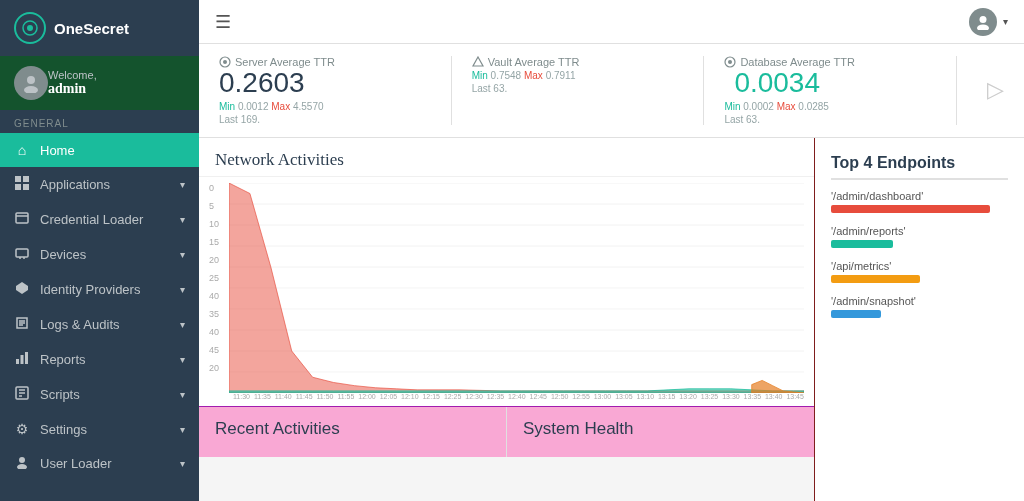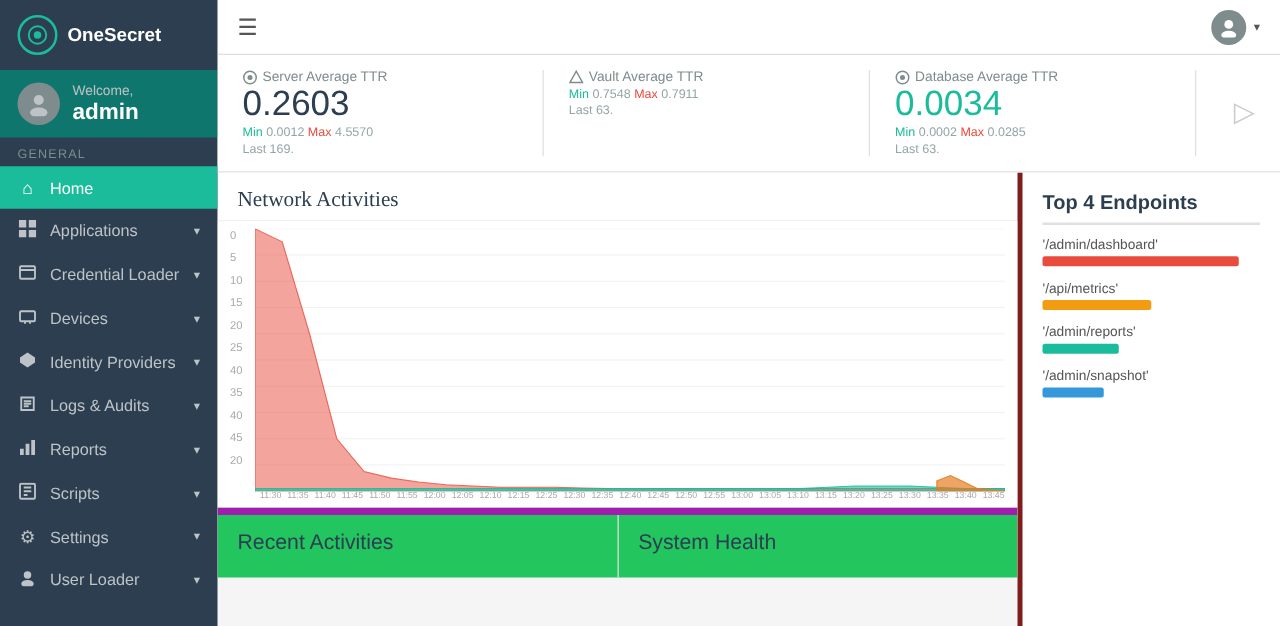--- a/index.html
+++ b/index.html
@@ -1,20 +1,20 @@
 <!DOCTYPE html>
 <html><head>
   <meta charset="utf-8">
   <style>
     * { margin: 0; padding: 0; box-sizing: border-box; }
     body { font-family: 'Segoe UI', Arial, sans-serif; display: flex; height: 501px; overflow: hidden; background: #f5f5f5; }
 
     
     .sidebar {
-      width: 174px;
+      width: 199px;
       background: #2c3e50;
       color: #fff;
       display: flex;
       flex-direction: column;
       flex-shrink: 0;
       height: 501px;
       overflow: hidden;
     }
     .sidebar-logo {
       display: flex;
@@ -25,33 +25,33 @@
     }
     .logo-circle {
       width: 32px; height: 32px;
       border-radius: 50%;
       border: 2px solid #1abc9c;
       display: flex; align-items: center; justify-content: center;
       font-size: 10px; color: #1abc9c; font-weight: bold;
     }
     .logo-text { font-size: 15px; font-weight: 600; color: #fff; }
     .sidebar-user {
-      display: flex; align-items: center; gap: 10px;
+      display: flex; align-items: center; 
       padding: 10px 14px;
-      background: #0f766e;
+      background: #14532d;
     }
     .user-avatar {
       width: 34px; height: 34px; border-radius: 50%;
       background: #7f8c8d;
       display: flex; align-items: center; justify-content: center;
       font-size: 16px; color: #fff;
     }
     .user-info { display: flex; flex-direction: column; }
     .user-welcome { font-size: 11px; color: #bdc3c7; }
-    .user-name { font-size: 18px; color: #fff; font-weight: 600; }
+    .user-name { font-size: 14px; color: #fff; font-weight: 600; font-family: Liberation Serif, serif; }
     .sidebar-section-label {
       font-size: 10px; color: #7f8c8d; padding: 8px 14px 4px;
       letter-spacing: 1px; text-transform: uppercase;
     }
     .sidebar-item {
       display: flex; align-items: center; gap: 10px;
       padding: 9px 14px;
       cursor: pointer;
       font-size: 13px;
       color: #bdc3c7;
@@ -98,40 +98,40 @@
     }
     .stat-item {
       flex: 1;
       padding: 0 20px 0 0;
       border-right: 1px solid #e0e0e0;
       margin-right: 20px;
     }
     .stat-item:last-child { border-right: none; margin-right: 0; }
     .stat-label { font-size: 11px; color: #7f8c8d; display: flex; align-items: center; gap: 4px; }
     .stat-value { font-size: 28px; font-weight: 300; color: #2c3e50; line-height: 1.1; }
-    .stat-value.teal { color: #1abc9c; }
+    .stat-value.teal { color: #1abc9c; margin-left: 10px; }
     .stat-meta { font-size: 10px; color: #95a5a6; margin-top: 2px; }
     .stat-meta .min { color: #1abc9c; }
     .stat-meta .max { color: #e74c3c; }
 
     
     .dashboard-body {
       flex: 1;
       display: flex;
       overflow: hidden;
     }
     .left-panel {
       flex: 1;
       overflow-y: auto;
       padding: 0;
     }
     .right-panel {
       width: 210px;
       background: #fff;
-      border-left: 4px solid #7f1d1d;
+      border-left: 1px solid #7f1d1d;
       padding: 16px;
       flex-shrink: 0;
     }
 
     
     .section-title {
       font-size: 17px;
       color: #2c3e50;
       padding: 12px 16px 6px;
       background: #fff;
@@ -162,22 +162,22 @@
       justify-content: space-between;
       padding-left: 24px;
       padding-bottom: 2px;
       flex-wrap: nowrap;
       overflow: hidden;
     }
 
     
     .bottom-sections {
       display: flex;
-      background: #22c55e;
-      border-top: 6px solid #a21caf;
+      background: #f9a8d4;
+      border-top: 1px solid #a21caf;
     }
     .bottom-section {
       flex: 1;
       padding: 12px 16px;
     }
     .bottom-section:first-child { border-right: 1px solid #e0e0e0; }
     .bottom-title { font-size: 17px; color: #2c3e50; margin-bottom: 6px; }
 
     
     .endpoints-title {
@@ -480,26 +480,26 @@
     </div>
 
     <div class="right-panel">
       <div class="endpoints-title">Top 4 Endpoints</div>
 
       <div class="endpoint-item">
         <div class="endpoint-name">'/admin/dashboard'</div>
         <div class="endpoint-bar bar-red"></div>
       </div>
       <div class="endpoint-item">
+        <div class="endpoint-name">'/admin/reports'</div>
+        <div class="endpoint-bar bar-teal"></div>
+      </div>
+      <div class="endpoint-item">
         <div class="endpoint-name">'/api/metrics'</div>
         <div class="endpoint-bar bar-yellow"></div>
-      </div>
-      <div class="endpoint-item">
-        <div class="endpoint-name">'/admin/reports'</div>
-        <div class="endpoint-bar bar-teal"></div>
       </div>
       <div class="endpoint-item">
         <div class="endpoint-name">'/admin/snapshot'</div>
         <div class="endpoint-bar bar-blue"></div>
       </div>
     </div>
   </div>
 </div>
 
 </body></html>

